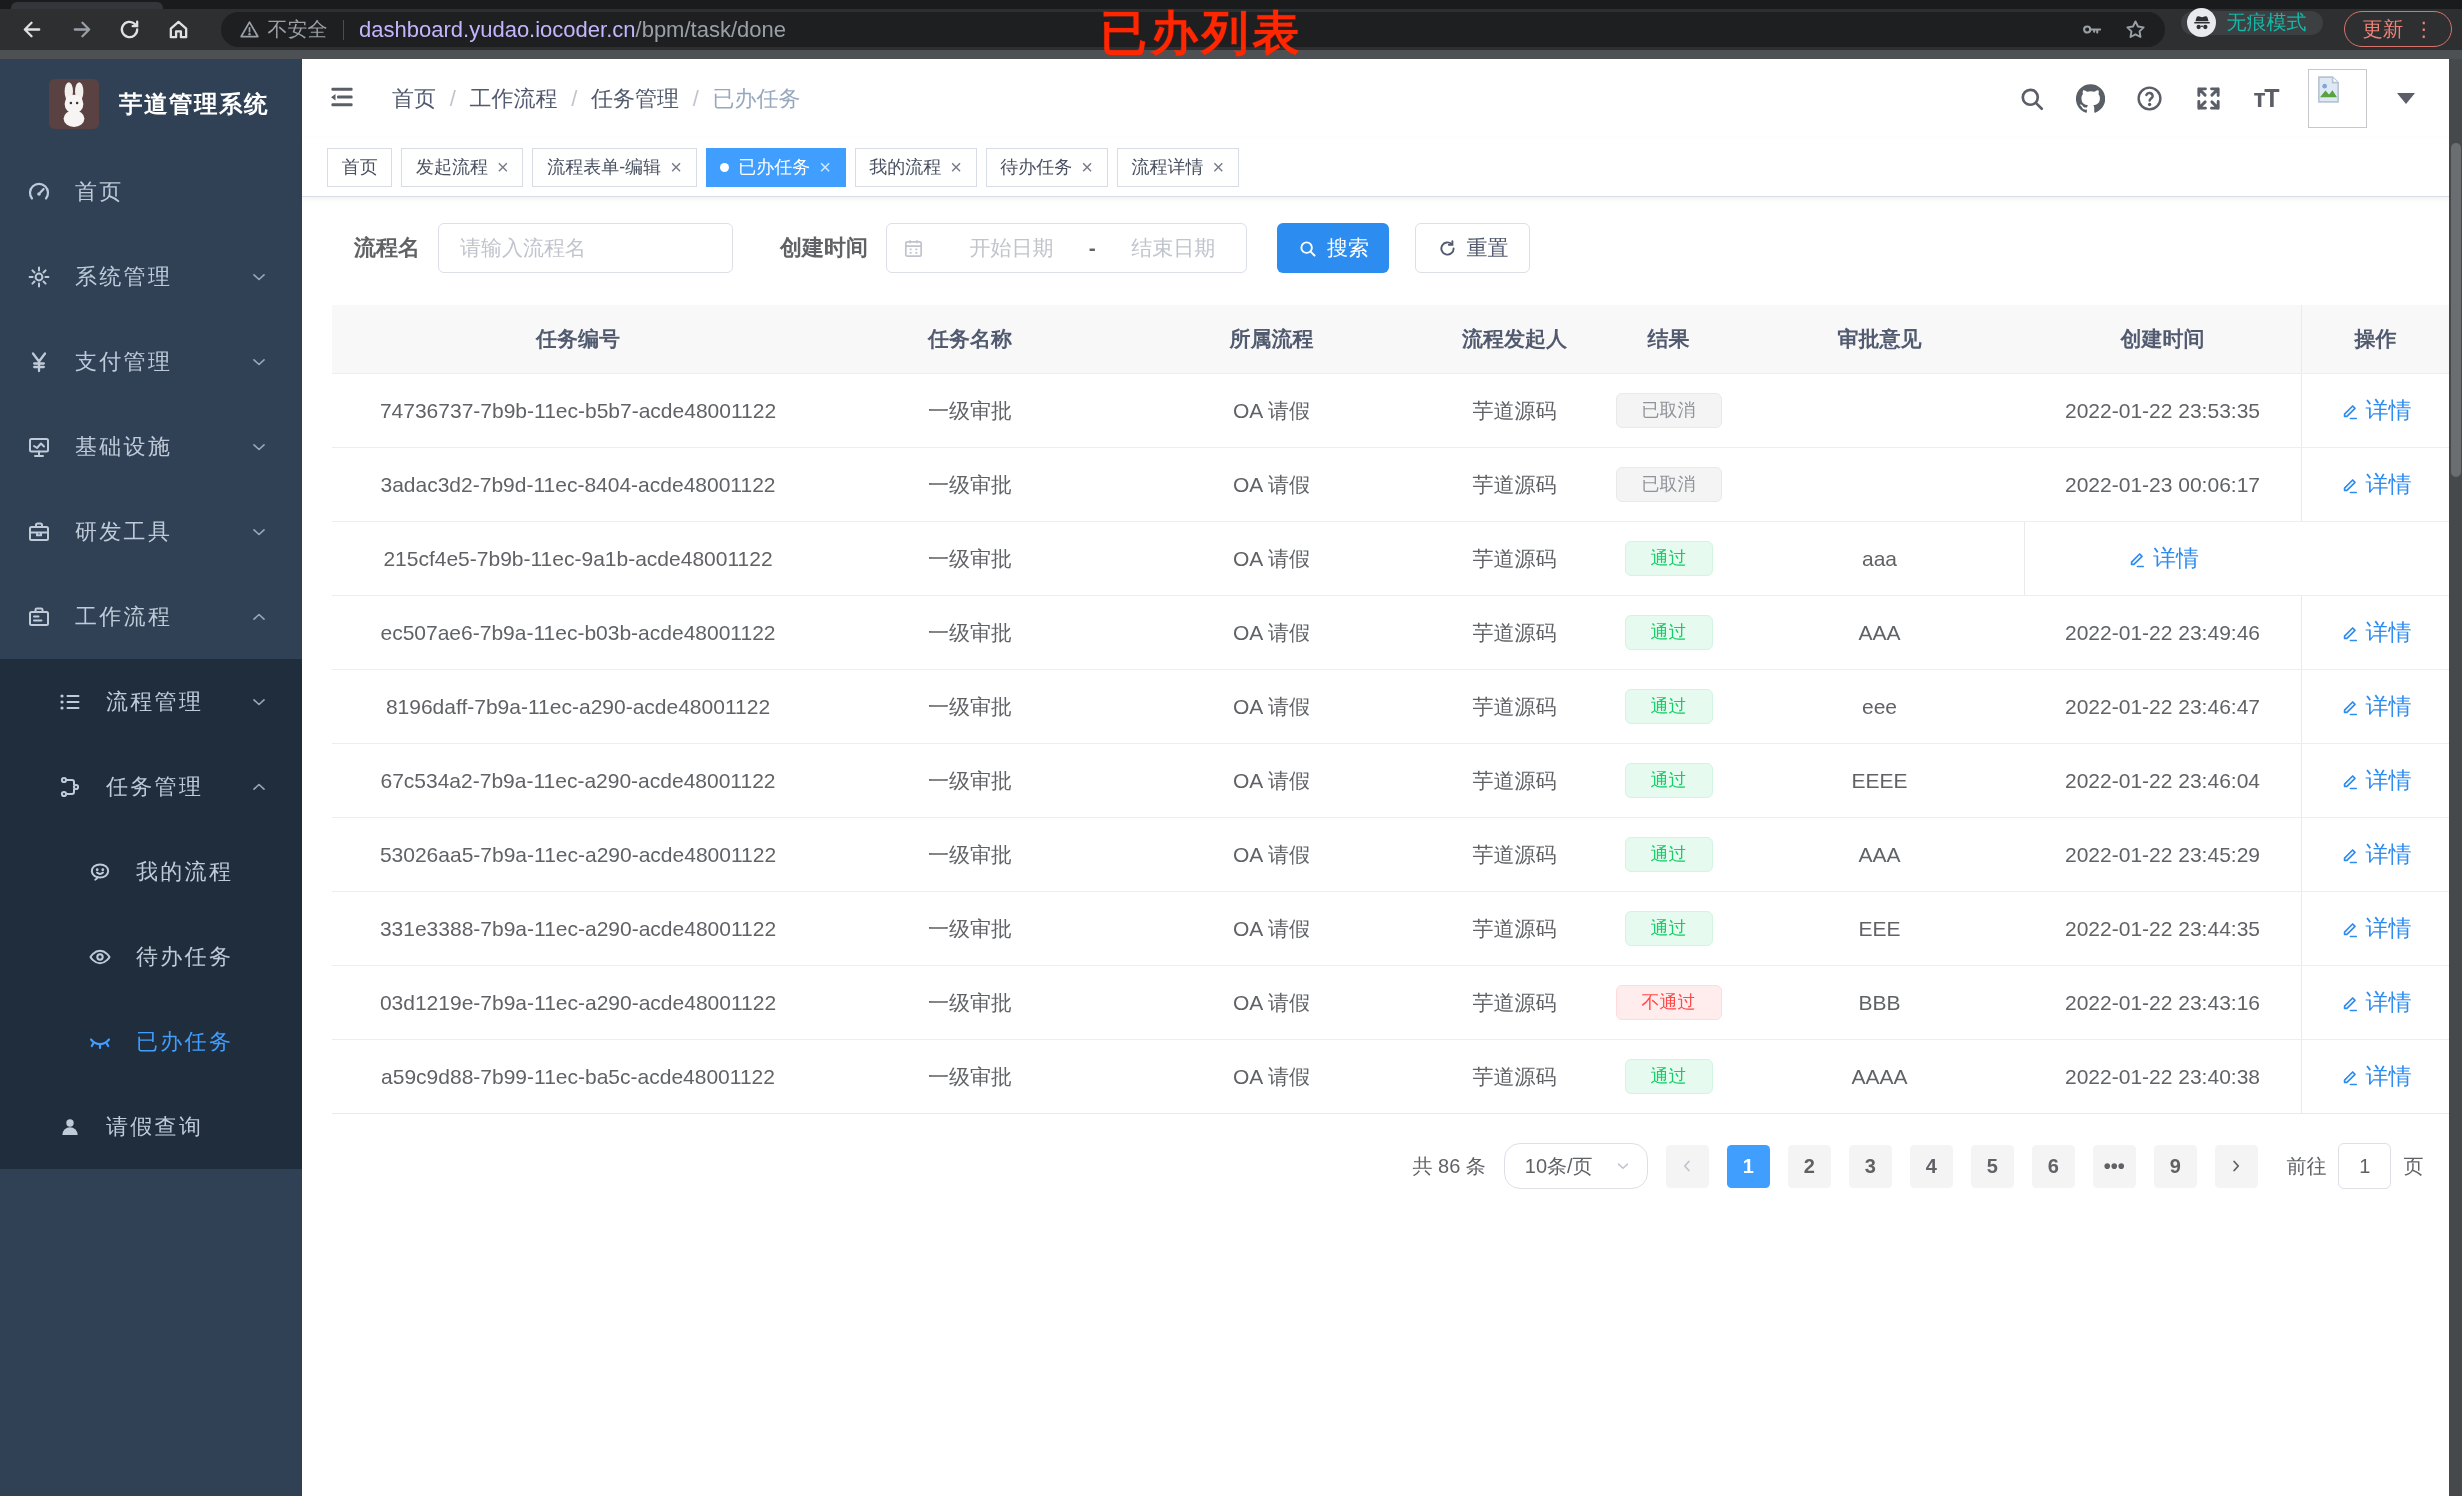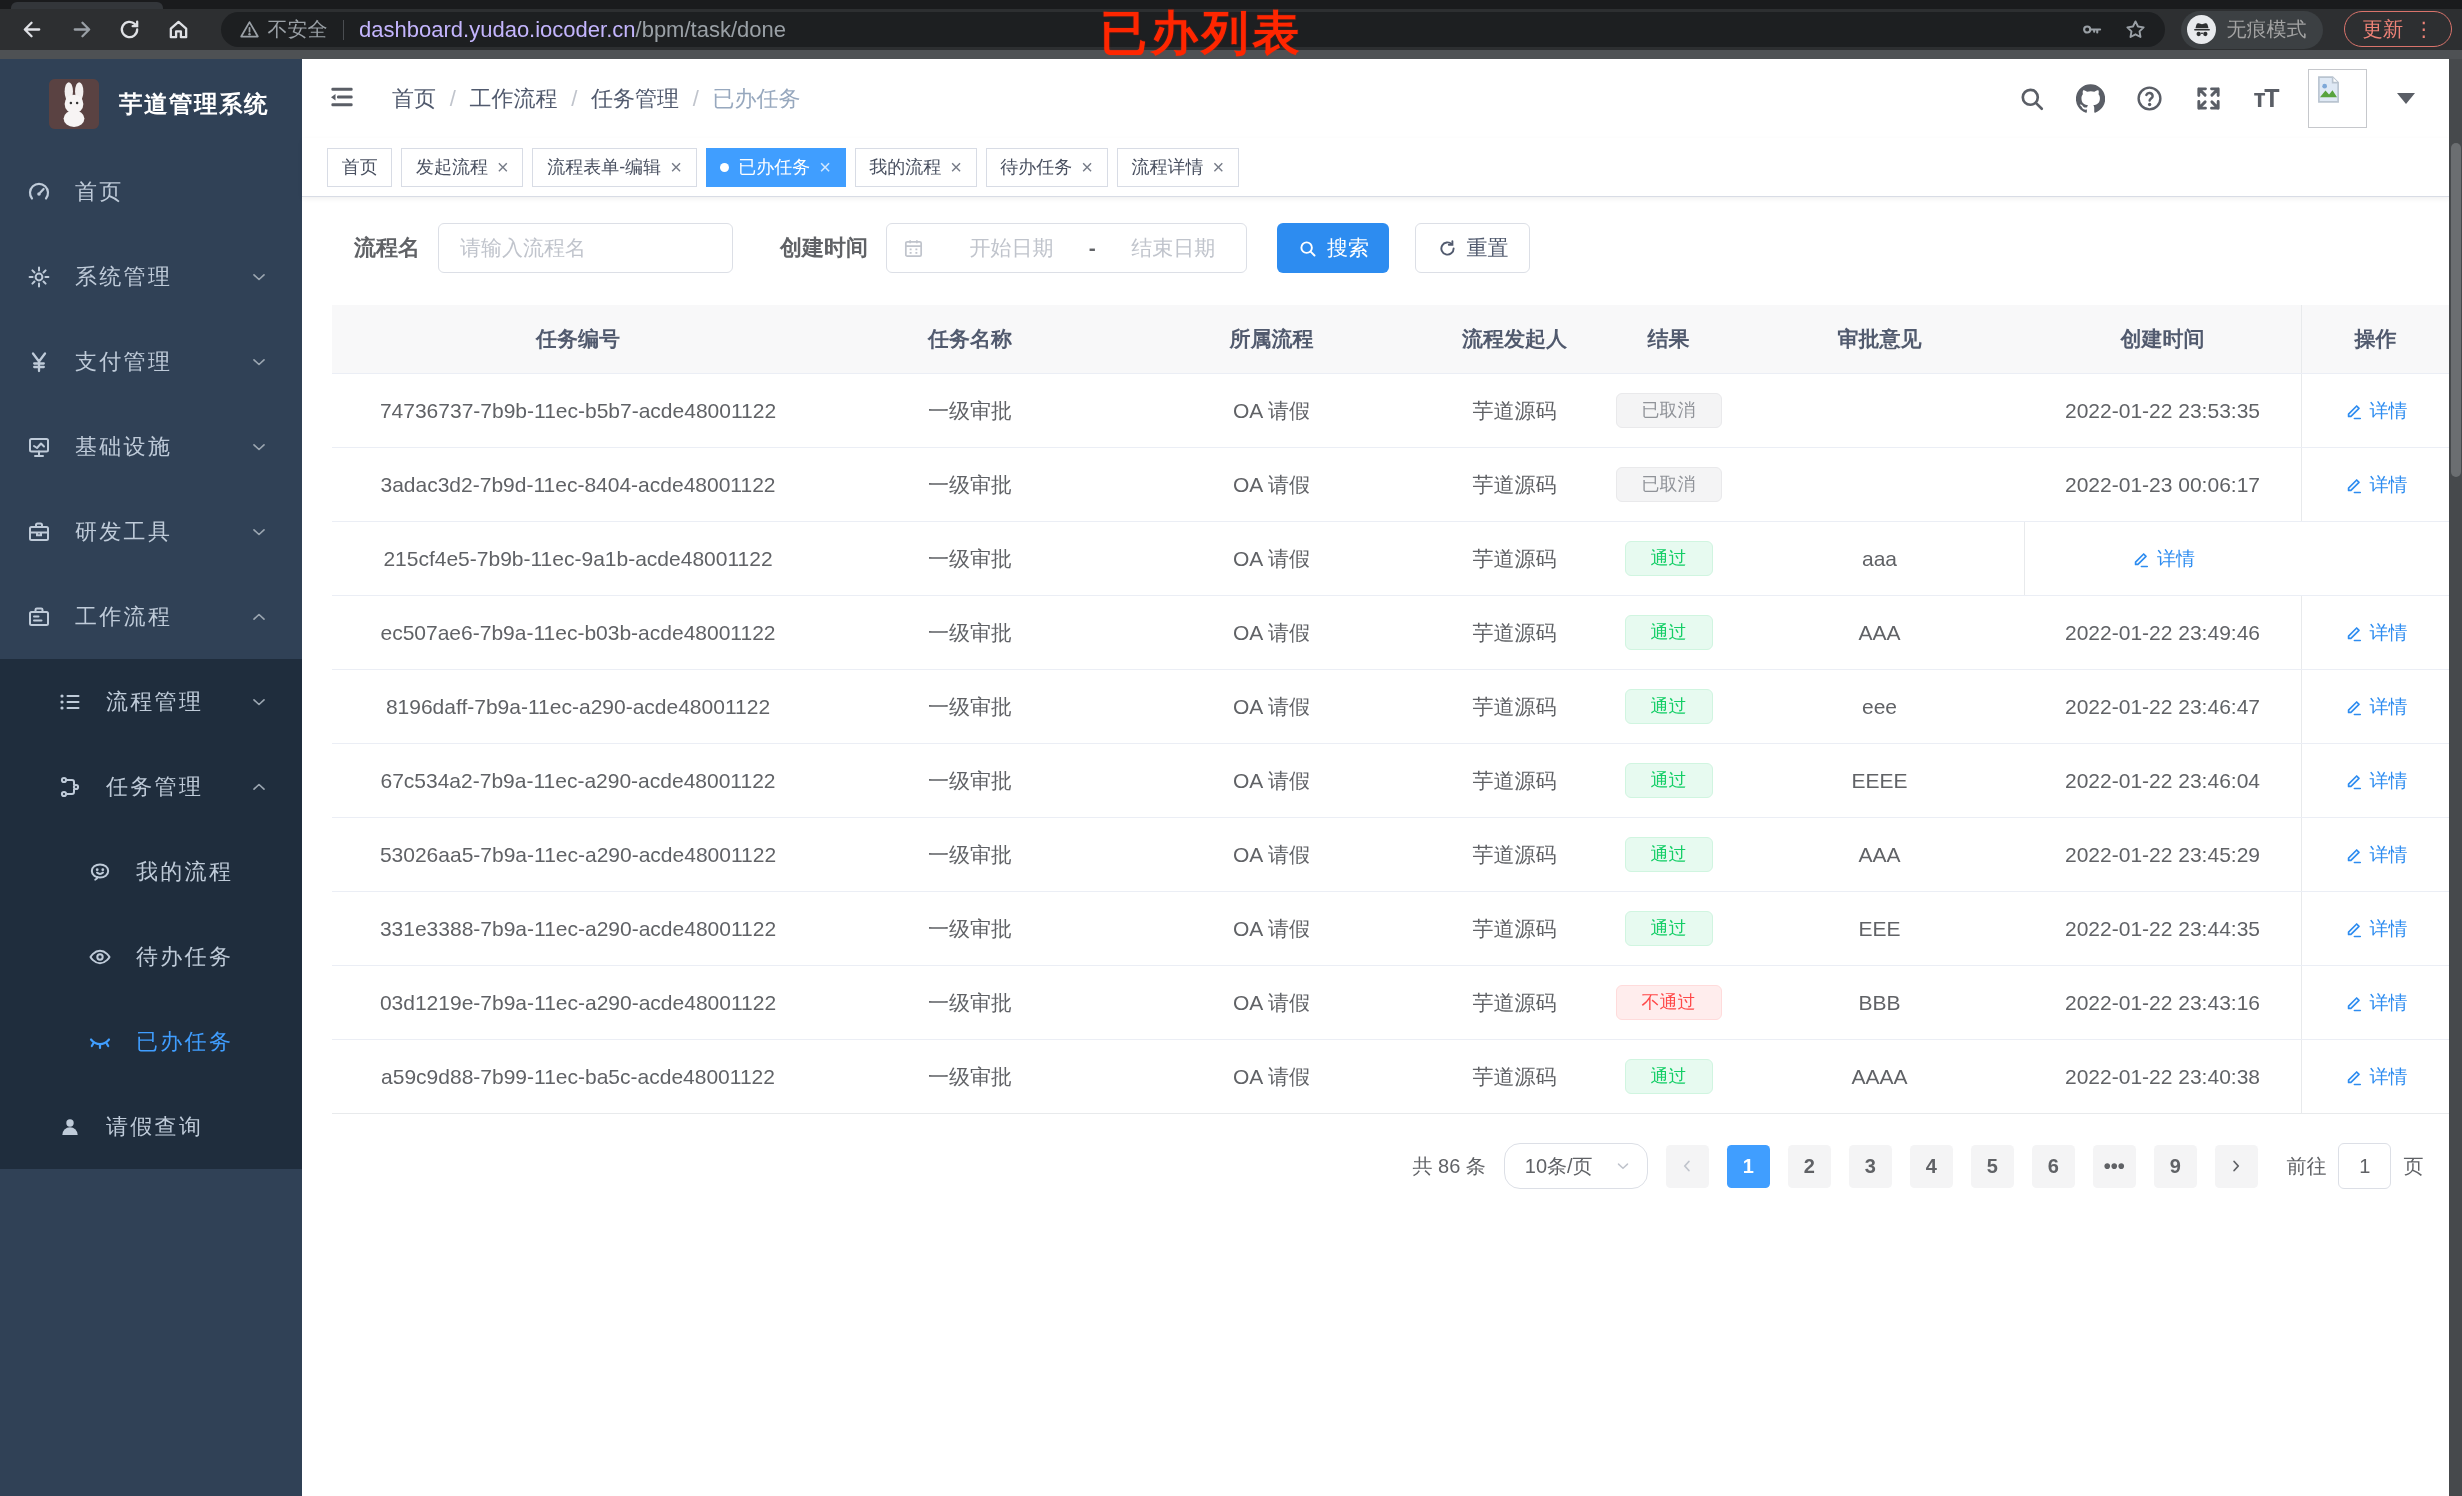--- a/index.html
+++ b/index.html
@@ -17,22 +17,22 @@
   .nav-group { display:flex; gap:13.7px; margin-left:15px; }
   .urlbar { position:absolute; left:221px; top:3px; width:1944px; height:35px; background:#1d1f21; border-radius:17.5px;
     display:flex; align-items:center; color:#9aa0a6; }
   .urlbar .warn { margin-left:18px; width:21px; height:21px; }
   .sec-label { font-size:20px; margin-left:7.6px; }
   .url-divider { width:1.5px; height:20px; background:#4a4d51; margin:0 15px; }
   .url-text { font-size:22px; color:#c4b5fd; }
   .url-path { color:#9aa0a6; }
   .url-right { position:absolute; right:18px; display:flex; gap:21px; align-items:center; color:#9aa0a6; }
   .url-right svg { width:23px; height:23px; }
-  .incog { position:absolute; left:2181px; top:1.5px; height:38px; padding:0 16.7px 0 6px; background:#3c4043; border-radius:19px;
-    display:flex; align-items:center; gap:10.6px; color:#a3a3a3; font-size:20px; }
+  .incog { position:absolute; left:2181px; top:1.5px; height:24px; padding:0 16.7px 0 6px; background:#3c4043; border-radius:19px;
+    display:flex; align-items:center; gap:10.6px; color:#14b8a6; font-size:20px; }
   .incog-circle { width:29px; height:29px; background:#e8eaed; border-radius:50%; display:flex; align-items:center; justify-content:center; color:#2d2f31; }
   .incog-circle svg { width:20px; height:20px; }
   .update-pill { position:absolute; left:2344px; top:2.3px; height:36px; width:108px; border:1.5px solid #d9736b; border-radius:18px;
     display:flex; align-items:center; justify-content:center; gap:10.6px; color:#ee8277; font-size:20.5px; }
   .update-dots { font-size:20px; letter-spacing:0; }
   .chrome-band { position:absolute; left:0; top:50px; width:100%; height:9px; background:#4e5154; }
 
   
   .annotation { position:absolute; left:1100px; top:1.5px; z-index:50; font-size:47px; font-weight:bold;
     color:#ff2600; letter-spacing:3.8px; text-shadow:0 0 1.5px rgba(255,38,0,.5); }
@@ -106,21 +106,21 @@
   .trow { display:grid; grid-template-columns:492px 292px 311px 175px 133px 289px 277px 148px; align-items:center; }
   .trow > div { text-align:center; padding:0 6px; overflow:hidden; white-space:nowrap; }
   .thead { height:68px; background:#f8f8f9; color:#515a6e; font-weight:bold; }
   .tbody-row { height:74px; border-top:1.5px solid #ebeef5; background:#fff; }
   .thead > div, .tbody-row > div { display:flex; align-items:center; justify-content:center; height:100%; }
   .col-op { border-left:1.5px solid #e8eaec; }
   .rtag { padding:6px 25px; border-radius:6px; font-size:18px; line-height:1.2; }
   .rtag.info    { background:#f4f4f5; border:1.5px solid #e9e9eb; color:#909399; }
   .rtag.success { background:#e7faf0; border:1.5px solid #d0f5e0; color:#13ce66; }
   .rtag.danger  { background:#ffeded; border:1.5px solid #ffdbdb; color:#ff4949; }
-  .detail-link { color:#2d8cf0; display:flex; align-items:center; gap:6px; cursor:pointer; font-size:19px; }
+  .detail-link { color:#2d8cf0; display:flex; align-items:center; gap:6px; cursor:pointer; font-size:23px; }
   .detail-link svg { width:20px; height:20px; }
 
   
   .pagination { display:flex; align-items:center; justify-content:flex-end; margin:29px 26.6px 0 0; gap:18px;
     font-size:20px; color:#606266; }
   .pg-select { width:144px; height:46px; border:1.5px solid #dcdfe6; border-radius:16px; display:flex; align-items:center;
     justify-content:space-between; padding:0 15px 0 20px; color:#606266; cursor:pointer; }
   .pg-select svg { width:18px; height:18px; color:#c0c4cc; }
   .pg-btn { min-width:43px; height:43px; background:#f4f4f5; border-radius:4.6px; display:flex; align-items:center;
     justify-content:center; font-weight:bold; cursor:pointer; }

